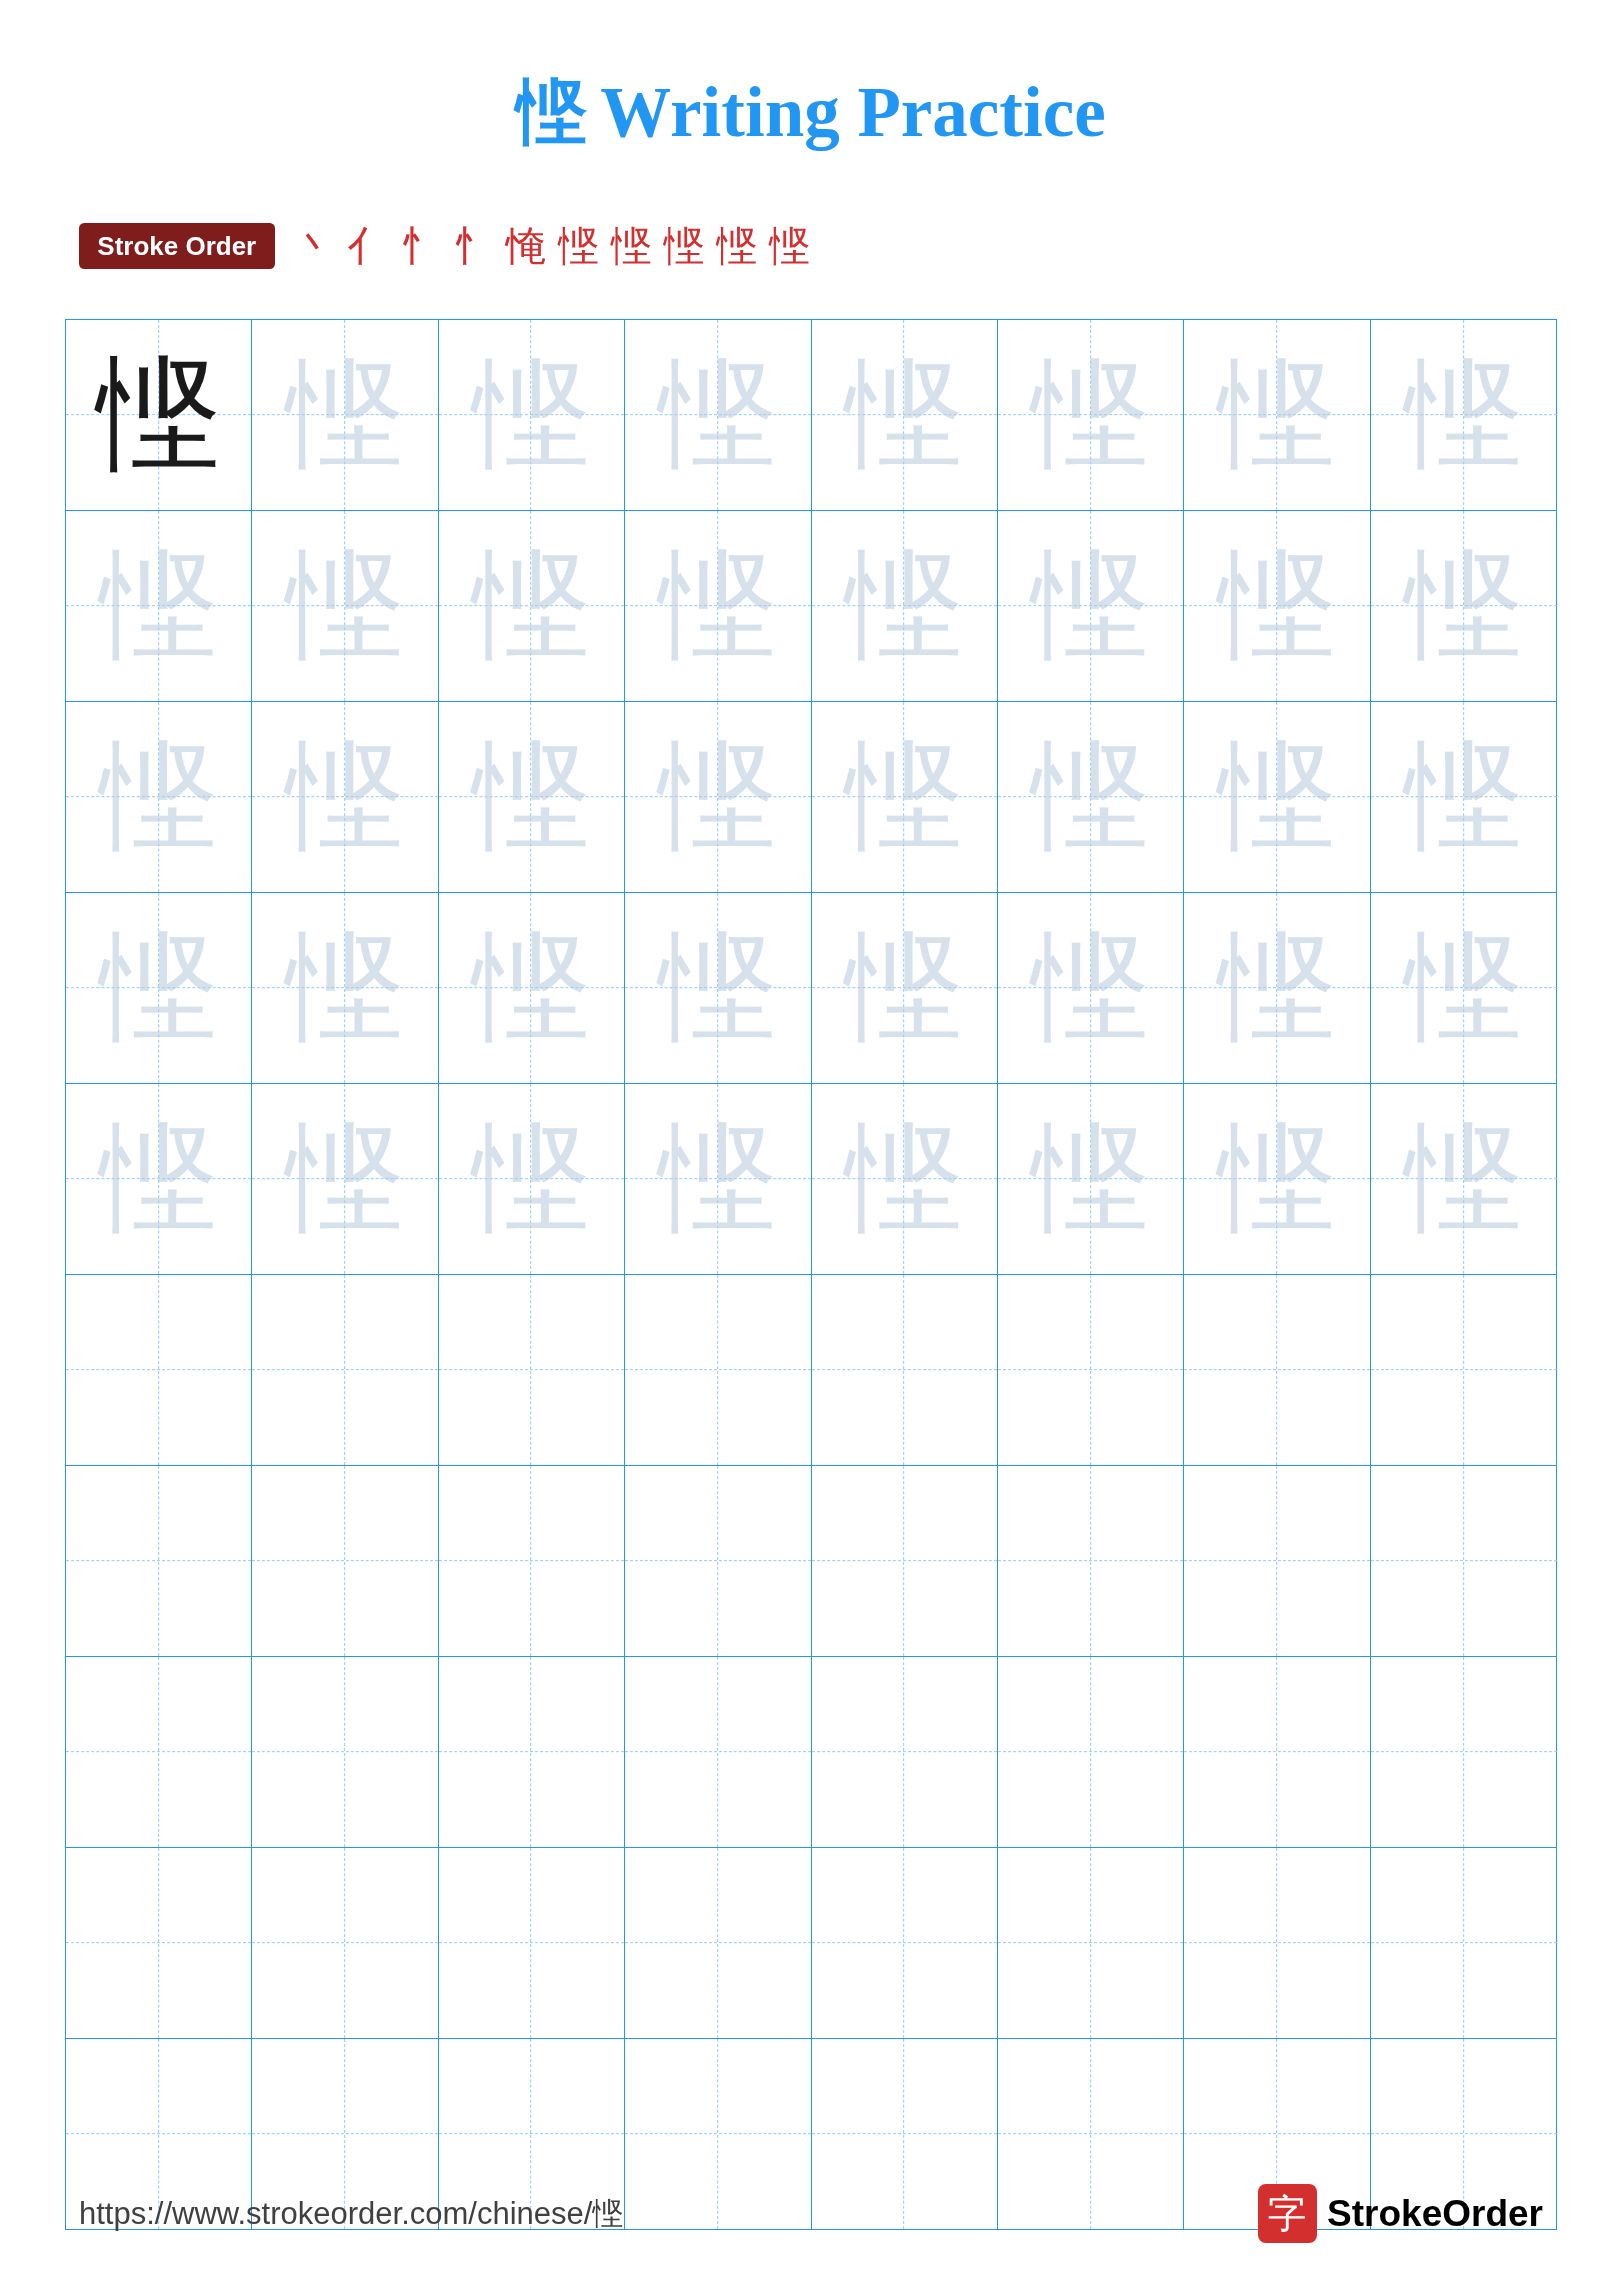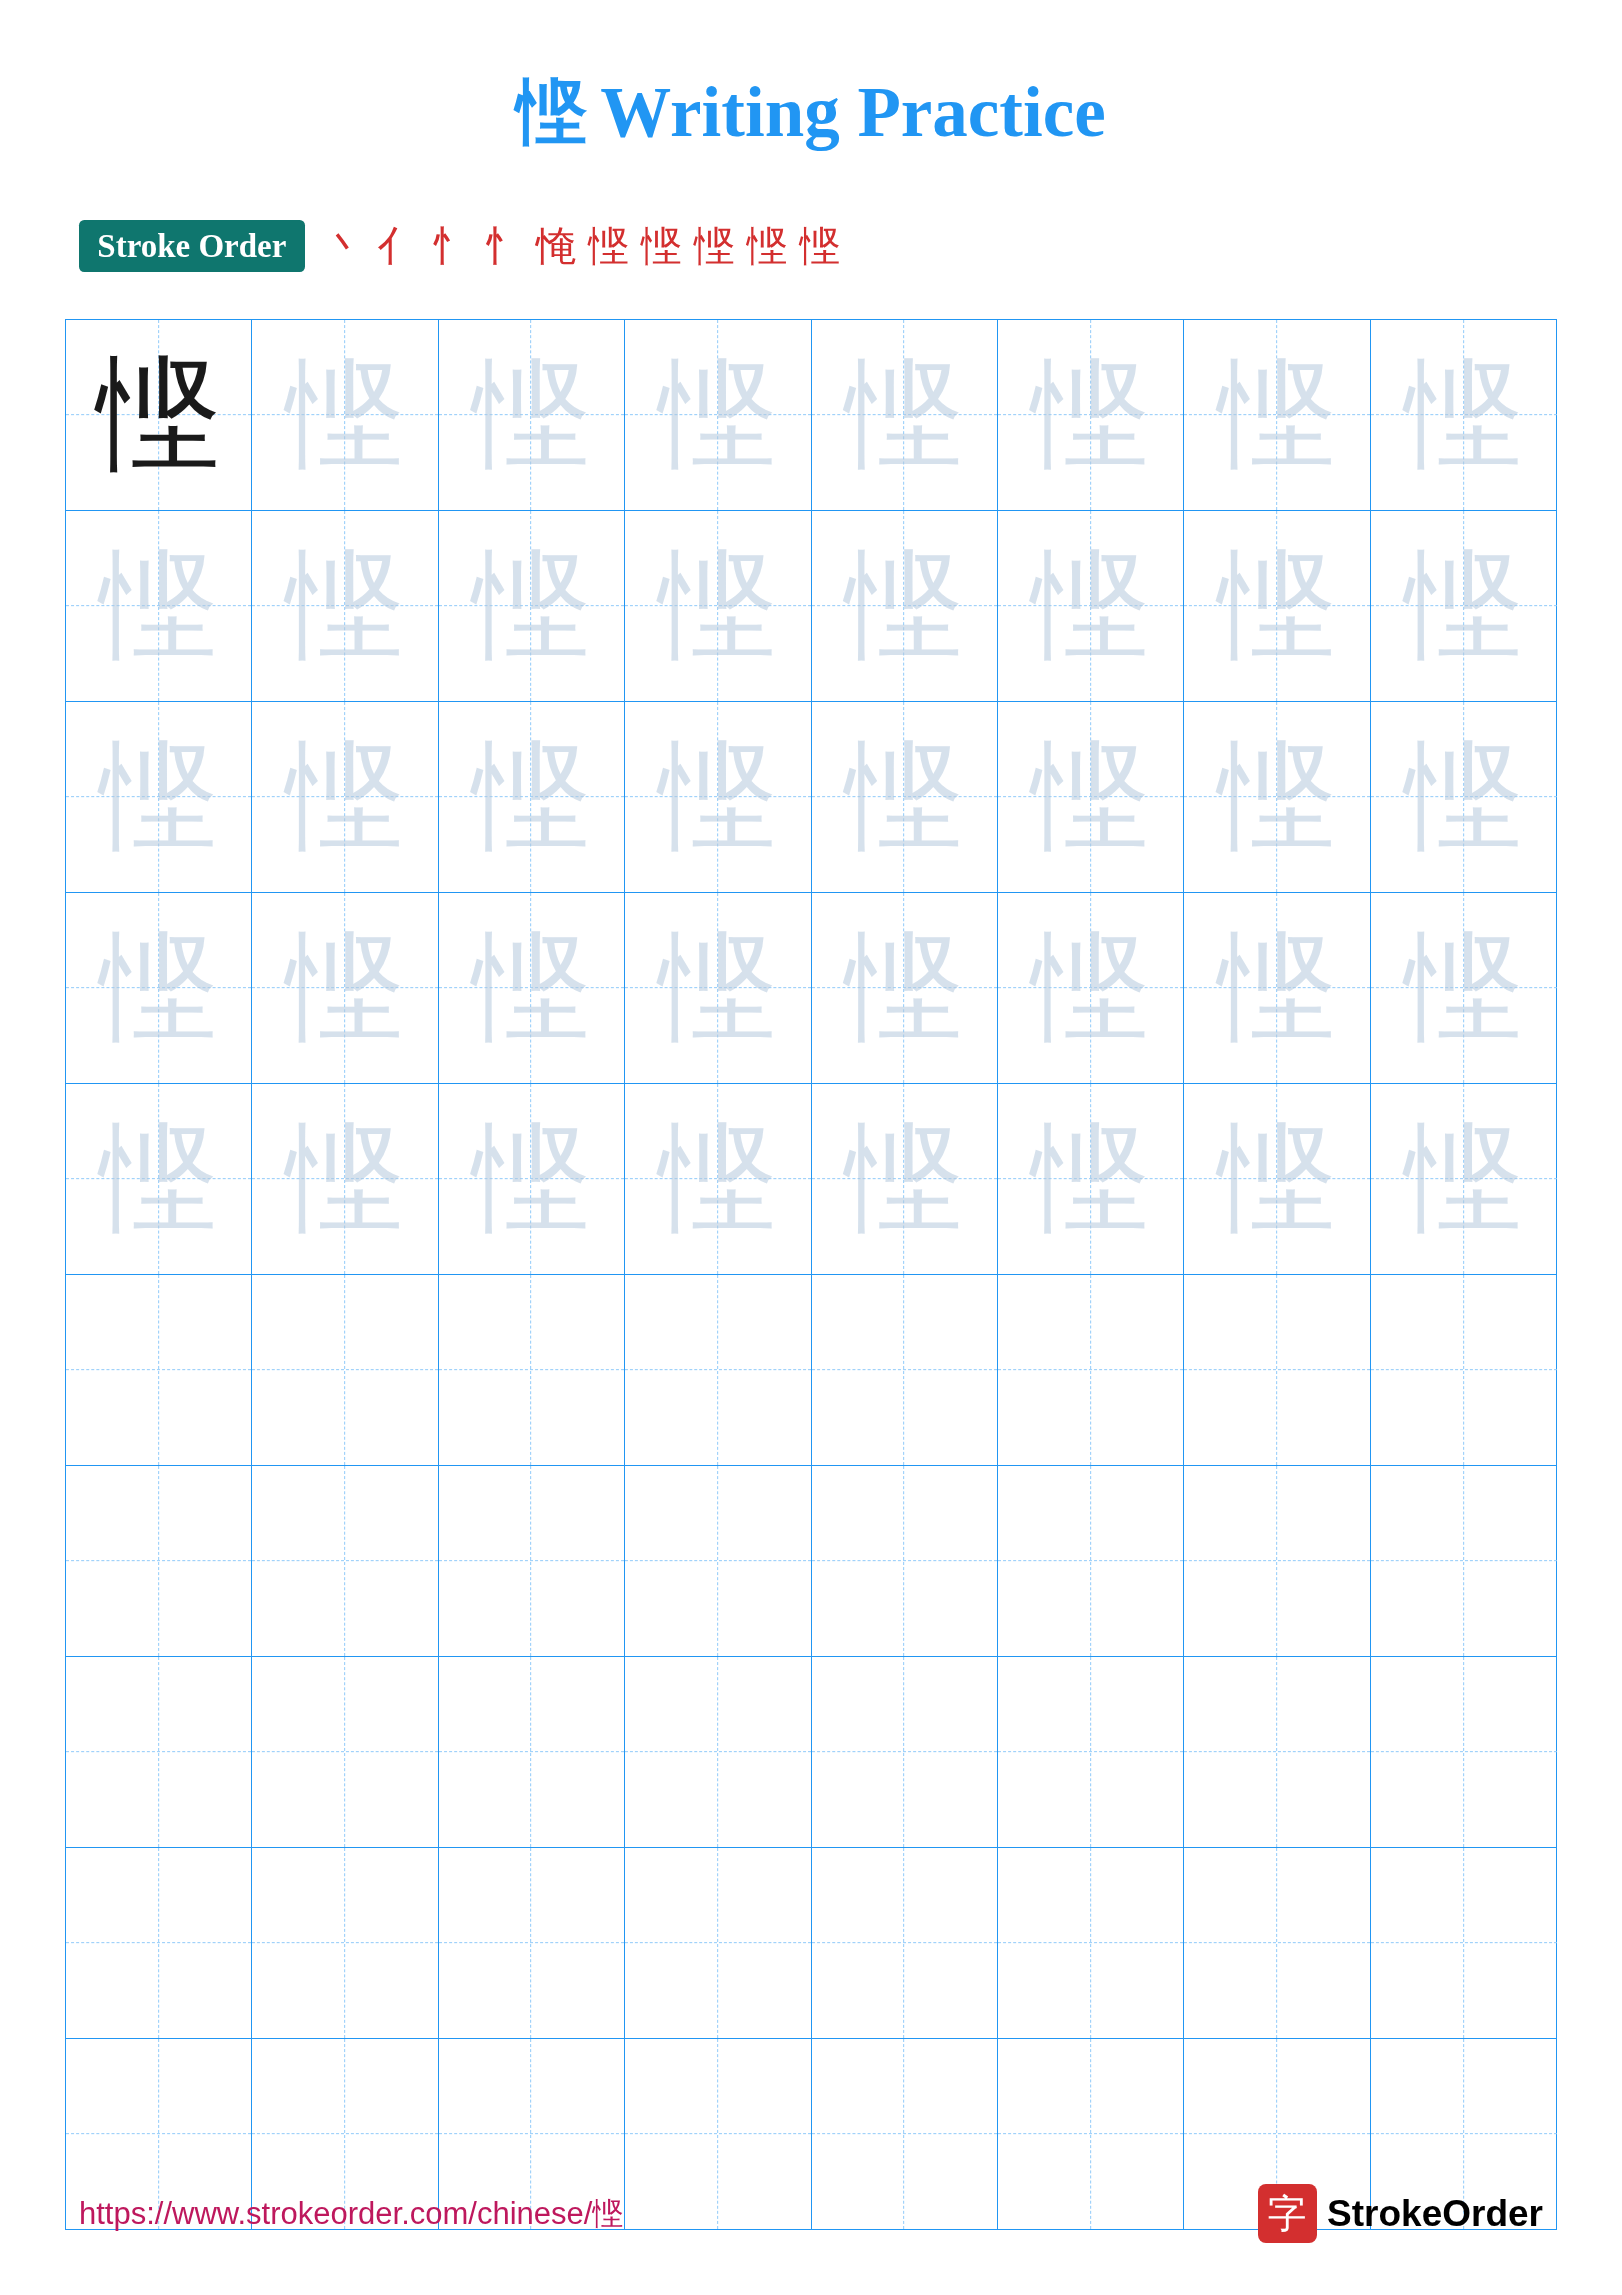--- a/index.html
+++ b/index.html
@@ -30,28 +30,28 @@
 
     .stroke-order-row {
       display: flex;
       align-items: center;
       padding: 19.6px 79px;
       margin-bottom: 26px;
       gap: 19.6px;
     }
 
     .stroke-order-badge {
-      background: #0f766e;
+      background: #7f1d1d;
       color: white;
-      font-size: 33px;
+      font-size: 26px;
       font-weight: bold;
       padding: 7.9px 18.3px;
       border-radius: 5.2px;
       white-space: nowrap;
-      font-family: Liberation Serif, serif;
+      font-family: Liberation Sans, sans-serif;
     }
 
     .stroke-order-chars {
       display: flex;
       align-items: center;
       gap: 11.8px;
       font-size: 41px;
       color: #d32f2f;
     }
 
@@ -140,21 +140,21 @@
       bottom: 52px;
       left: 0;
       right: 0;
       display: flex;
       justify-content: space-between;
       align-items: center;
       padding: 0 79px;
     }
 
     .footer-url {
-      color: #be185d;
+      color: #404040;
       font-size: 31px;
       font-family: sans-serif;
     }
 
     .footer-logo {
       display: flex;
       align-items: center;
       gap: 10.5px;
     }
 

